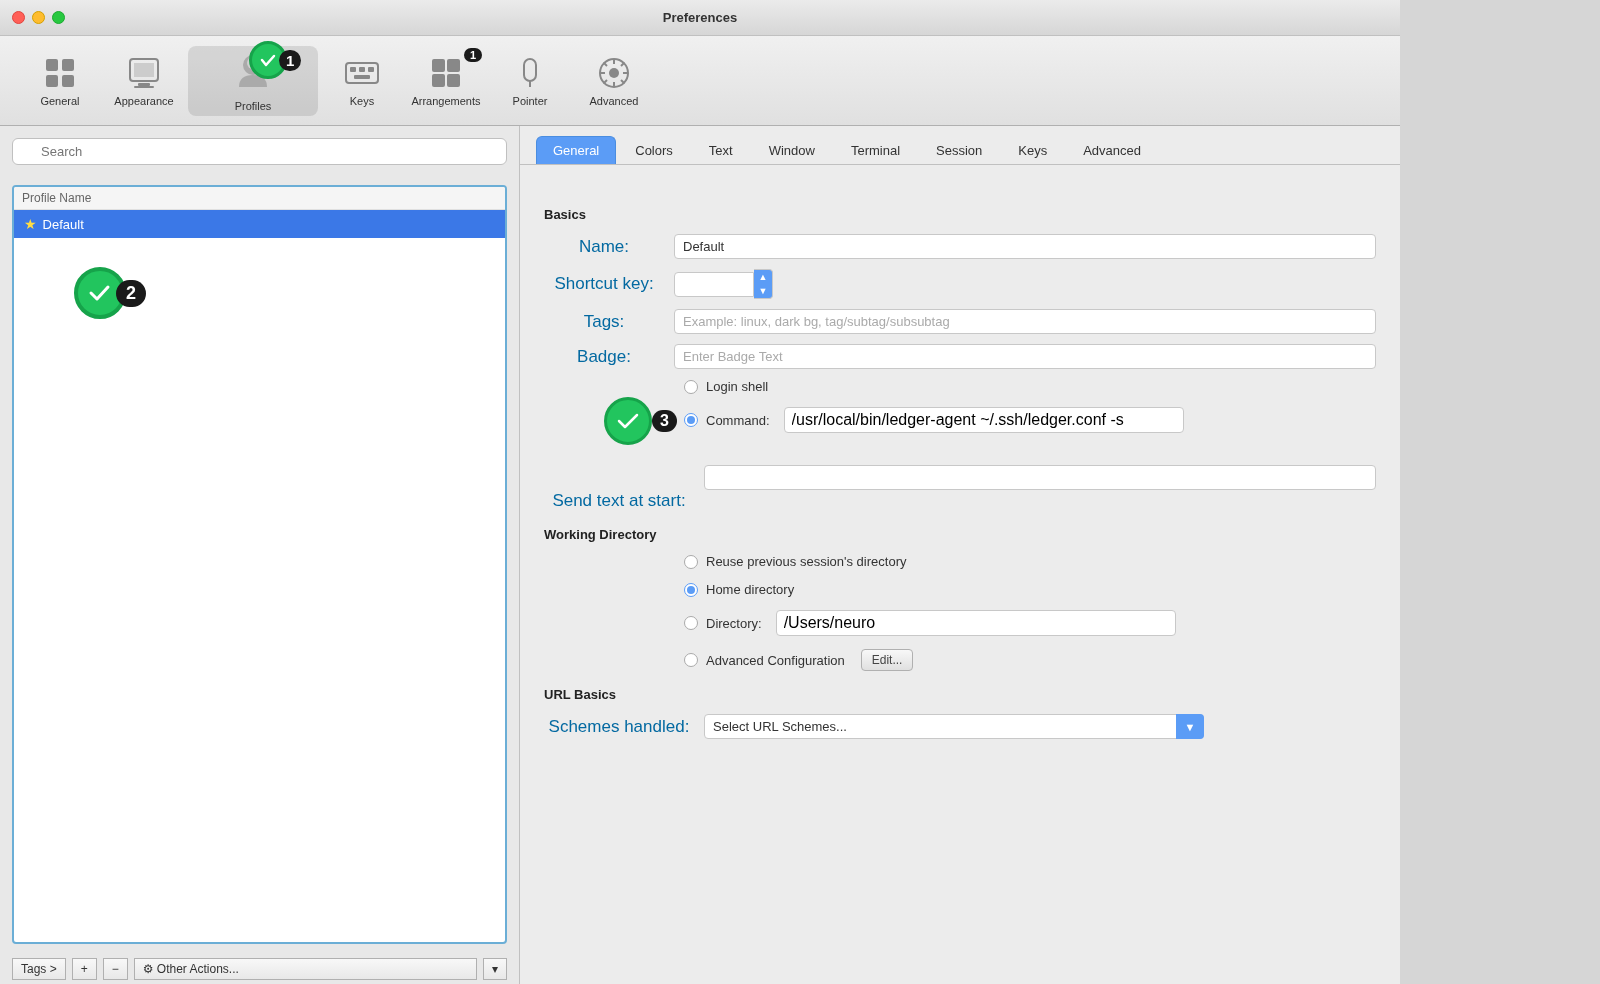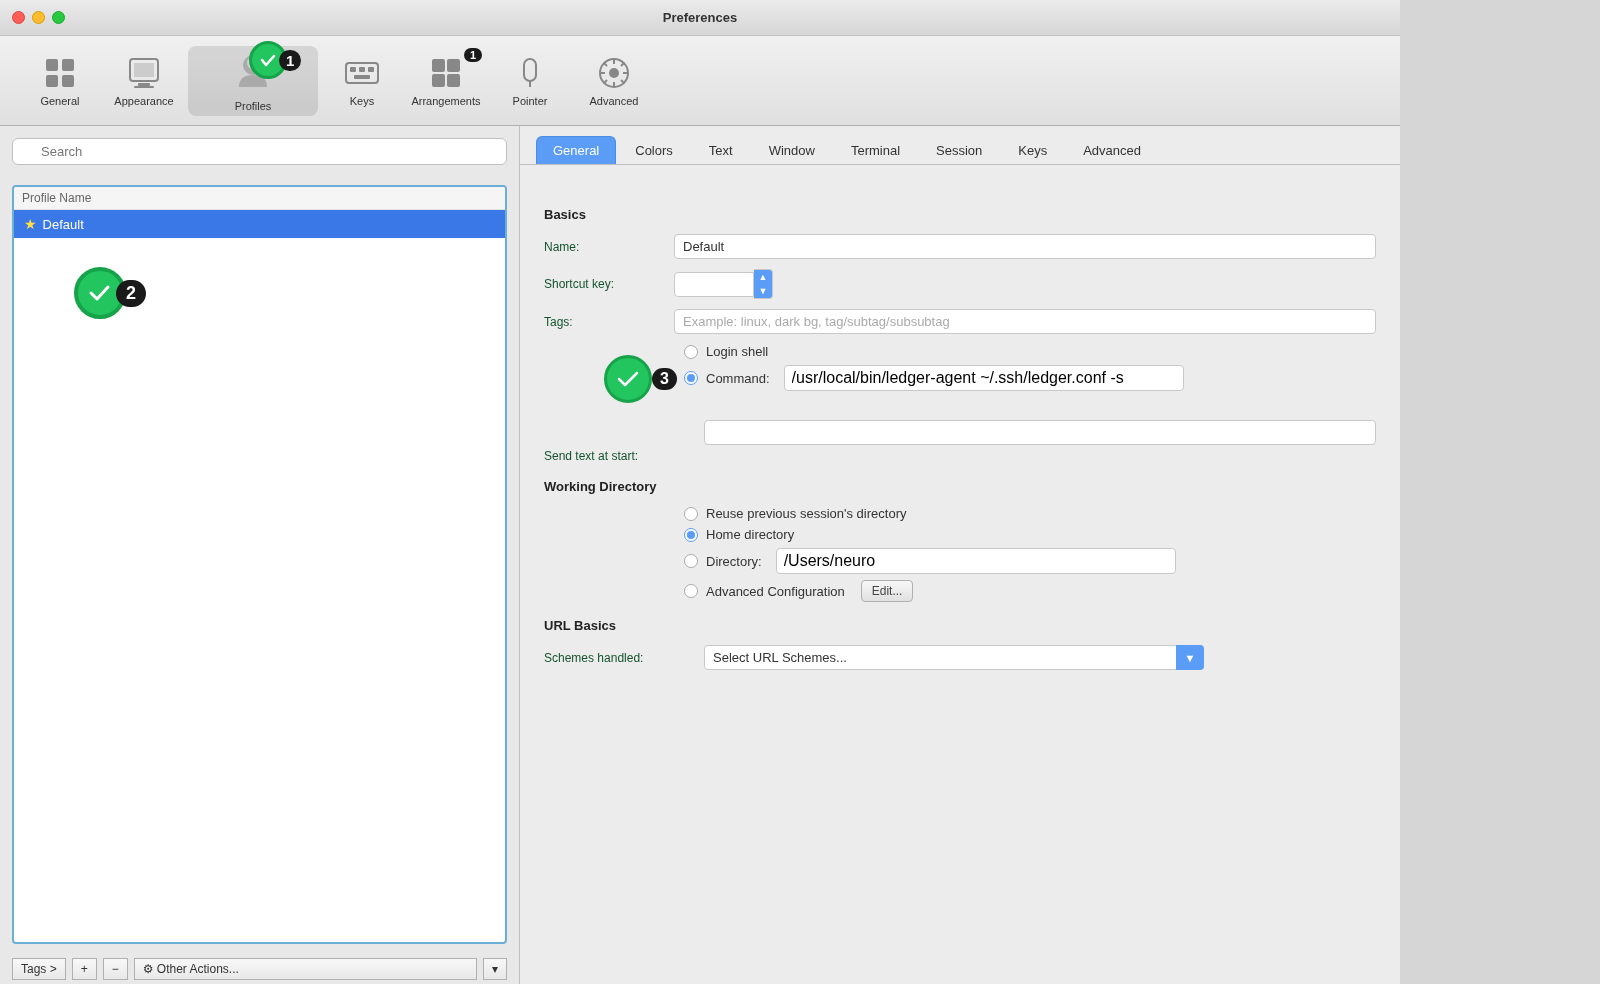--- a/index.html
+++ b/index.html
@@ -215,25 +215,25 @@
       margin-bottom: 12px;
       margin-top: 22px;
     }
 
     .form-row {
       display: flex;
       align-items: center;
       margin-bottom: 10px;
     }
     .form-label {
-      text-align: left;
+      text-align: center;
       width: 130px;
       min-width: 130px;
-      color: #14532d;
-      font-size: 12px;
+      color: #0369a1;
+      font-size: 17px;
       padding-right: 10px;
     }
     .form-input {
       flex: 1;
       padding: 4px 8px;
       border: 1px solid #c8c8c8;
       border-radius: 4px;
       background: white;
       font-size: 13px;
       color: #333;
@@ -272,21 +272,21 @@
       cursor: pointer;
       font-size: 9px;
       color: white;
       line-height: 1;
     }
 
     
     .radio-group {
       display: flex;
       flex-direction: column;
-      gap: 6px;
+      gap: 13px;
       margin-left: 140px;
       margin-bottom: 10px;
     }
     .radio-row {
       display: flex;
       align-items: center;
       gap: 8px;
       position: relative;
     }
     .radio-btn {
@@ -568,20 +568,24 @@
             <div class="stepper-btn">▼</div>
           </div>
         </div>
       </div>
 
       <div class="form-row">
         <span class="form-label">Tags:</span>
         <input type="text" class="form-input" placeholder="Example: linux, dark bg, tag/subtag/subsubtag" style="">
       </div>
 
+      <div class="form-row">
+        <span class="form-label">Badge:</span>
+        <input type="text" class="form-input" placeholder="Enter Badge Text" style="">
+      </div>
 
 
       <div class="radio-group">
         <div class="radio-row">
           <div class="radio-btn"></div>
           <span class="radio-label">Login shell</span>
         </div>
         <div class="radio-row annotation-3-wrapper">
 
           <div class="annotation-3">

